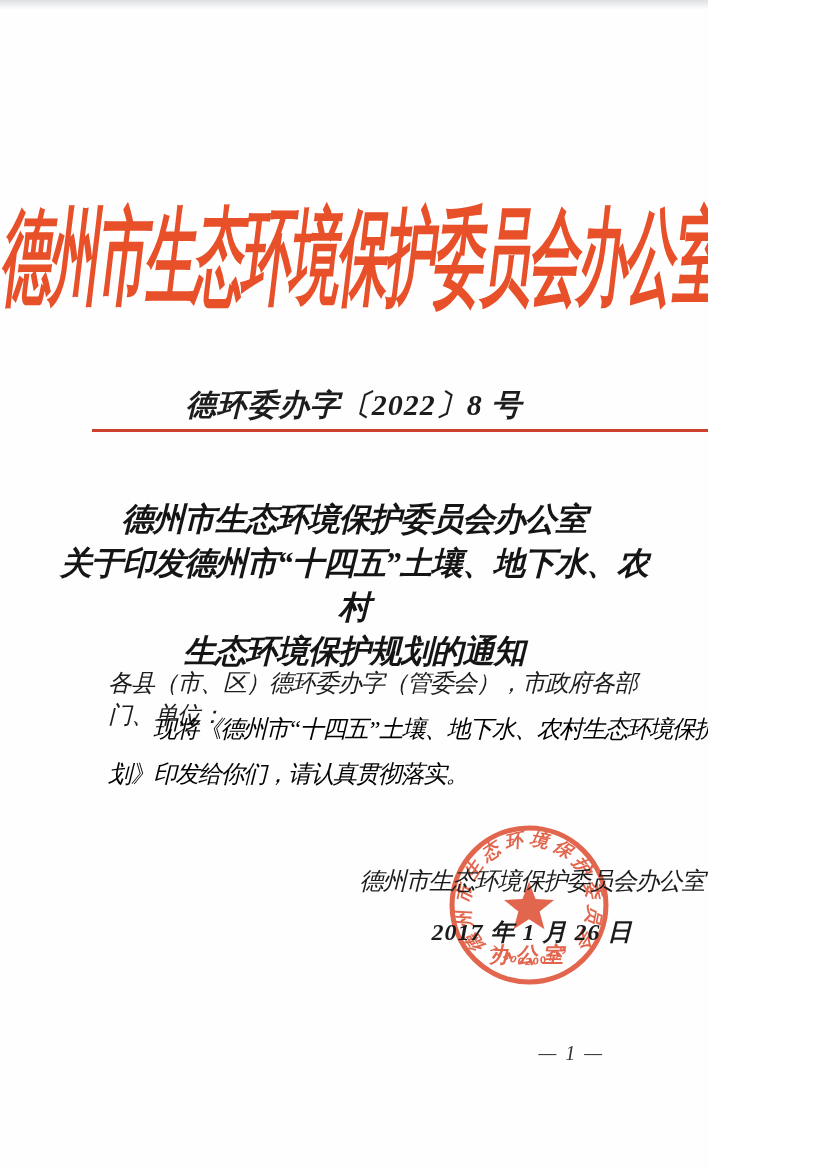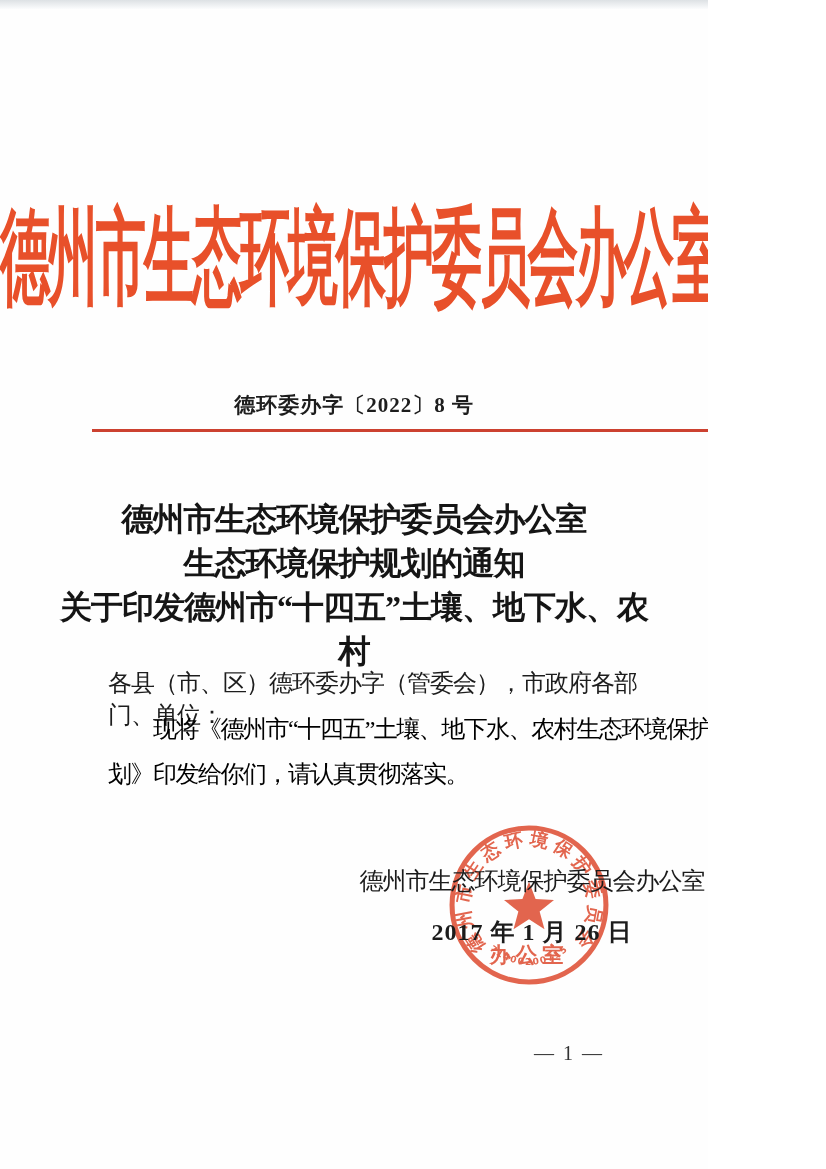--- a/index.html
+++ b/index.html
@@ -6,20 +6,21 @@
   html, body { background: #ffffff; }
   body { font-family: "Liberation Serif", "DejaVu Serif", serif; }
 
   .page {
     position: relative;
     width: 708px;
     height: 1169px;
     background: #fefefe;
     overflow: hidden;
     color: #222;
+    font-style: italic;
   }
 
   .scan-edge-top {
     position: absolute;
     top: 0; left: 0; right: 0;
     height: 9px;
     background: linear-gradient(#dde1e4, #fbfcfd);
   }
 
   .red-header {
@@ -36,21 +37,21 @@
     transform: scaleY(2.1);
     transform-origin: center center;
     white-space: nowrap;
   }
 
   .doc-number {
     position: absolute;
     top: 391px;
     left: 0; right: 0;
     text-align: center;
-    font-size: 21px;
+    font-size: 30px;
     font-weight: bold;
     line-height: 28px;
     color: #1d1d1d;
     letter-spacing: 1px;
   }
 
   .red-rule {
     position: absolute;
     top: 429px;
     left: 92px;
@@ -152,22 +153,22 @@
   <div class="scan-edge-top"></div>
 
   <div class="red-header">德州市生态环境保护委员会办公室</div>
 
   <div class="doc-number">德环委办字〔2022〕8 号</div>
 
   <div class="red-rule"></div>
 
   <div class="doc-title">
     <div>德州市生态环境保护委员会办公室</div>
+    <div>关于印发德州市“十四五”土壤、地下水、农村</div>
     <div>生态环境保护规划的通知</div>
-    <div>关于印发德州市“十四五”土壤、地下水、农村</div>
   </div>
 
   <div class="salutation">各县（市、区）德环委办字（管委会），市政府各部门、单位：</div>
 
   <div class="body-para">　　现将《德州市“十四五”土壤、地下水、农村生态环境保护规
 划》印发给你们，请认真贯彻落实。</div>
 
   <svg class="official-seal" viewBox="0 0 162 162" xmlns="http://www.w3.org/2000/svg" aria-hidden="true">
     <circle cx="81" cy="81" r="76" fill="none" stroke="#df5136" stroke-width="5"></circle>
     <defs>

